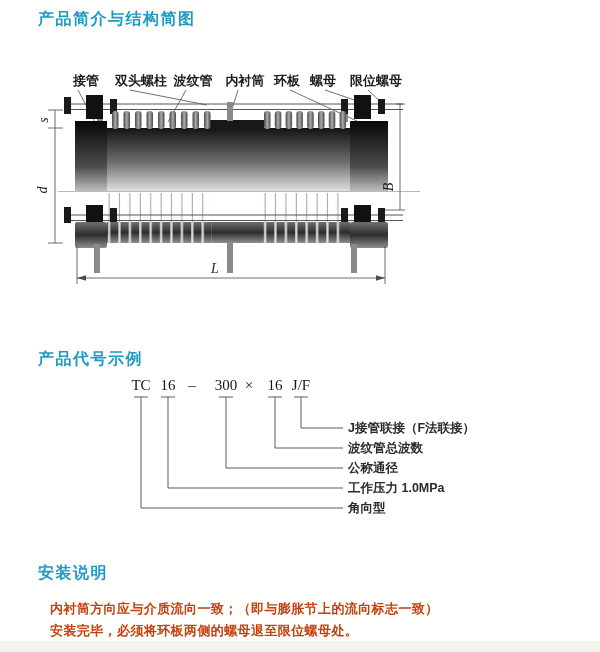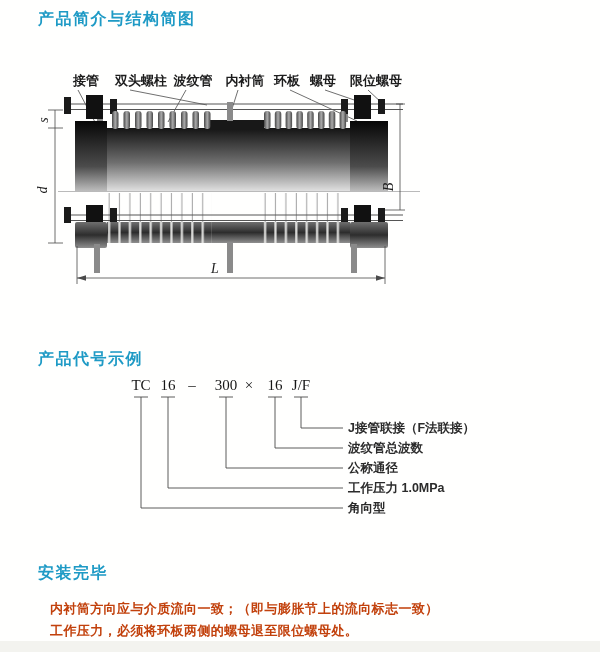--- a/index.html
+++ b/index.html
@@ -201,19 +201,19 @@
     </g>
     <g>
       <text class="legend-lab" x="348" y="432">J接管联接（F法联接）</text>
       <text class="legend-lab" x="348" y="452">波纹管总波数</text>
       <text class="legend-lab" x="348" y="472">公称通径</text>
       <text class="legend-lab" x="348" y="492">工作压力 1.0MPa</text>
       <text class="legend-lab" x="348" y="512">角向型</text>
     </g>
   </svg>
 
-  <div class="sec-title" id="title3">安装完毕</div>
+  <div class="sec-title" id="title3">安装说明</div>
 
   <div class="install-line" id="install1">内衬筒方向应与介质流向一致；（即与膨胀节上的流向标志一致）</div>
-  <div class="install-line" id="install2">工作压力，必须将环板两侧的螺母退至限位螺母处。</div>
+  <div class="install-line" id="install2">安装完毕，必须将环板两侧的螺母退至限位螺母处。</div>
 
   <div class="bottom-strip"></div>
 </div>
 
 </body></html>

